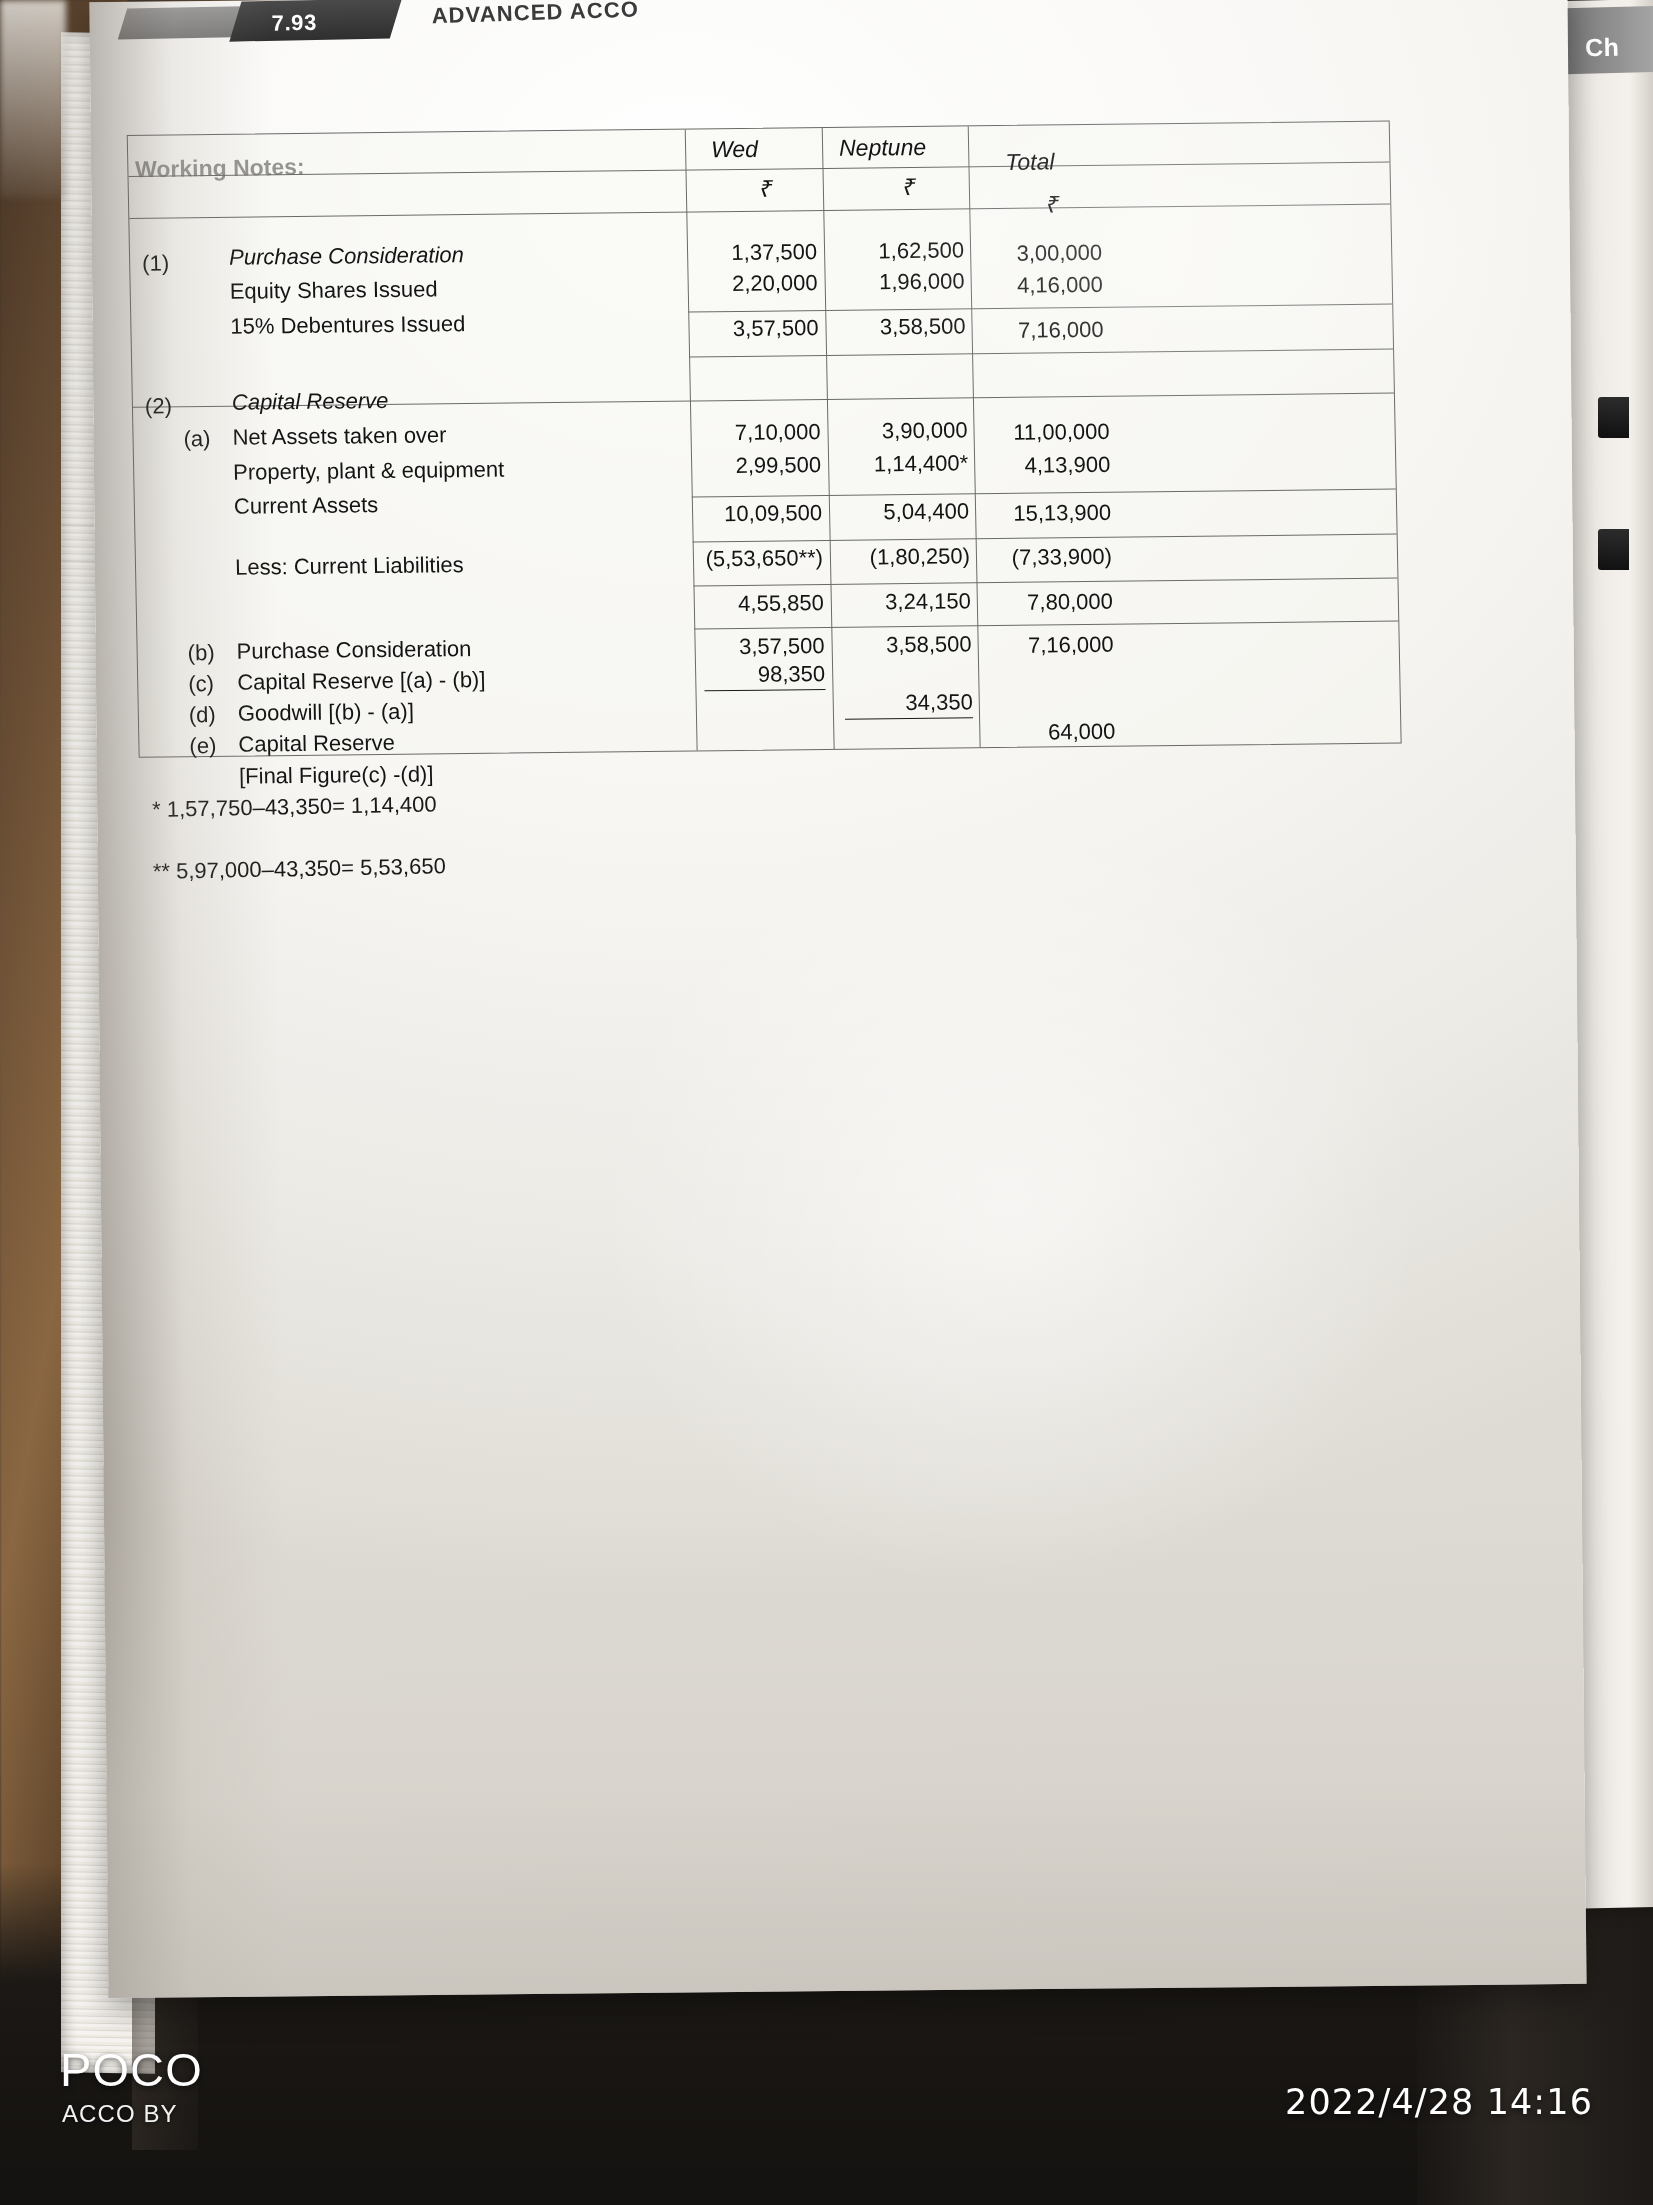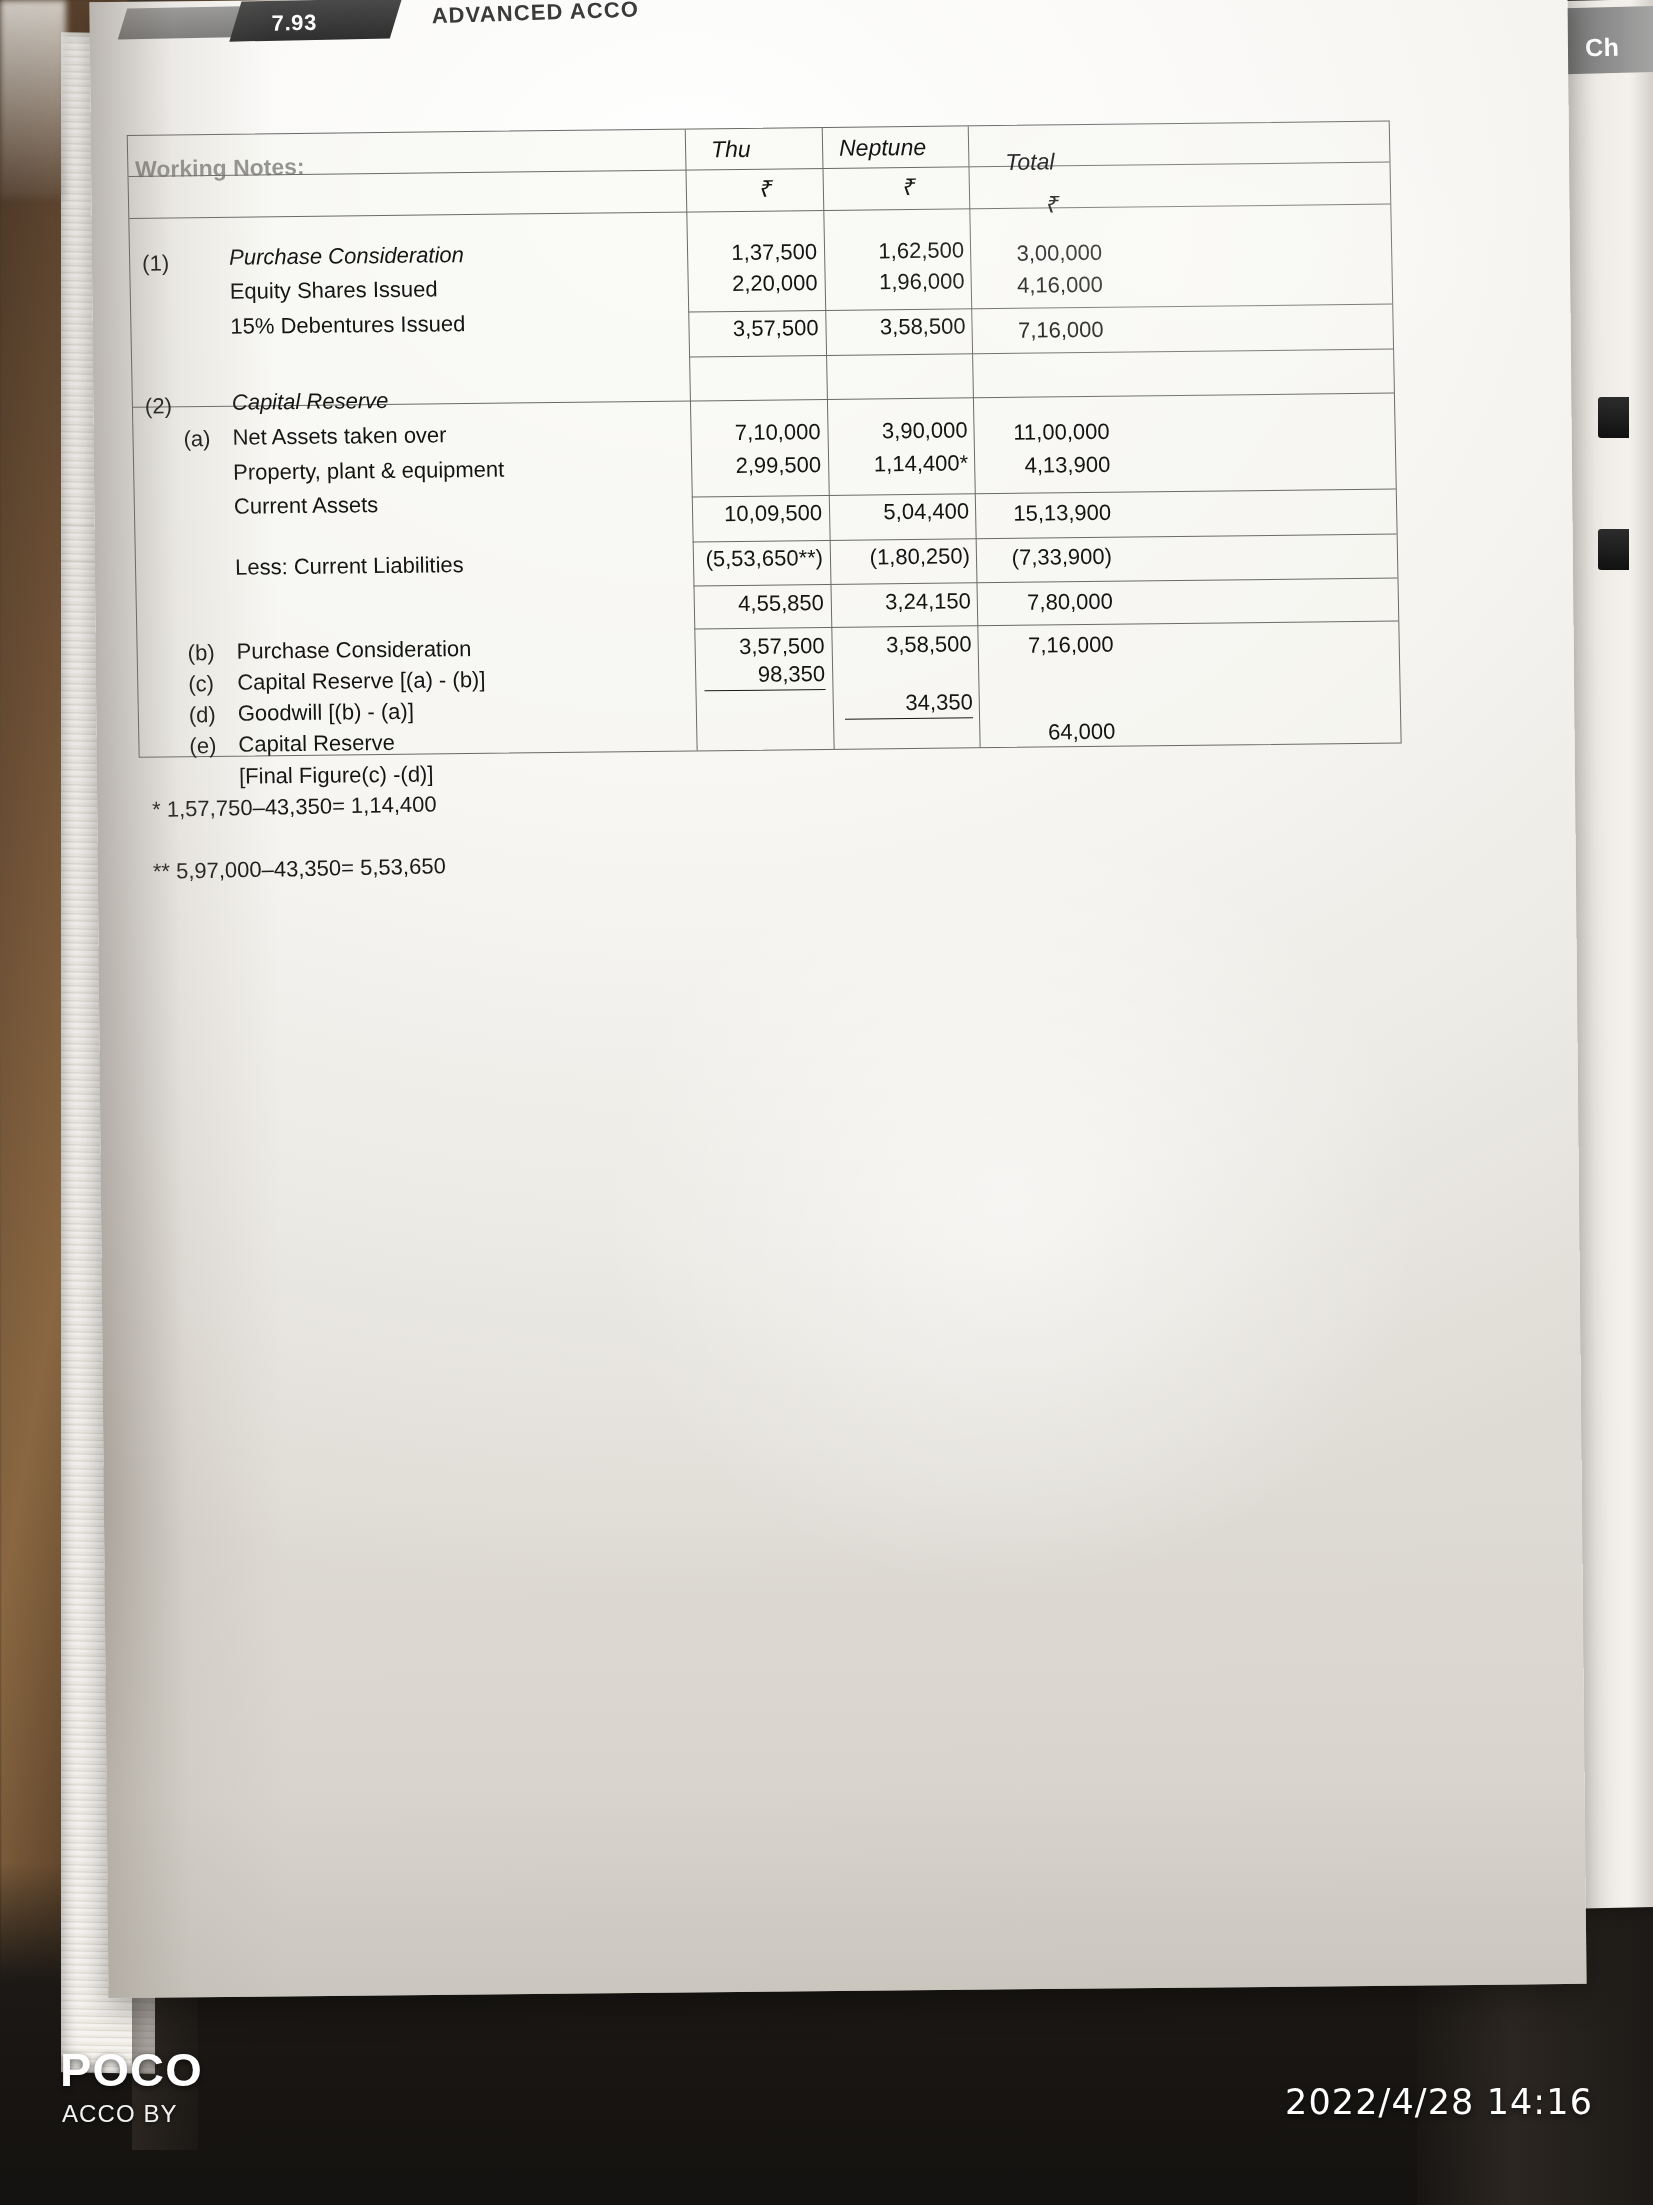--- a/index.html
+++ b/index.html
@@ -232,21 +232,21 @@
     transform: rotate(-0.55deg);
     white-space: nowrap;
   }
 
   
   .wm-poco {
     position: absolute;
     left: 60px; bottom: 108px;
     color: #ffffff;
     font-size: 47px;
-    font-weight: 700;
+    font-weight: 400;
     letter-spacing: 1.1px;
     text-shadow: 0 1.7px 6.6px rgba(0,0,0,0.6);
   }
   .wm-shot {
     position: absolute;
     left: 62px; bottom: 77px;
     color: #f2f2f2;
     font-size: 24px;
     letter-spacing: 1.1px;
     text-shadow: 0 1.1px 5.5px rgba(0,0,0,0.6);
@@ -315,21 +315,21 @@
           <div class="hline" style="top:40px;"></div>
           <div class="hline" style="top:82px;"></div>
           <div class="hline partial-right" style="top:182px;"></div>
           <div class="hline partial-right" style="top:227px;"></div>
           <div class="hline" style="top:271px;"></div>
           <div class="hline partial-right" style="top:367px;"></div>
           <div class="hline partial-right" style="top:412px;"></div>
           <div class="hline partial-right" style="top:456px;"></div>
           <div class="hline partial-right" style="top:499px;"></div>
 
-          <div class="col-head" style="left:583px; top:6.6px;">Thu</div>
+          <div class="col-head" style="left:583px; top:6.6px;">Wed</div>
           <div class="col-head sym" style="left:629px; top:43px;">₹</div>
 
           <div class="col-head" style="left:711px; top:6.6px;">Neptune</div>
           <div class="col-head sym" style="left:772px; top:43px;">₹</div>
 
           <div class="col-head" style="left:877px; top:23px;">Total</div>
           <div class="col-head sym" style="left:915px; top:62px;">₹</div>
 
           <div class="cell" style="left:12px; top:115px;">(1)</div>
           <div class="cell ital" style="left:99px; top:110px;">Purchase Consideration</div>

